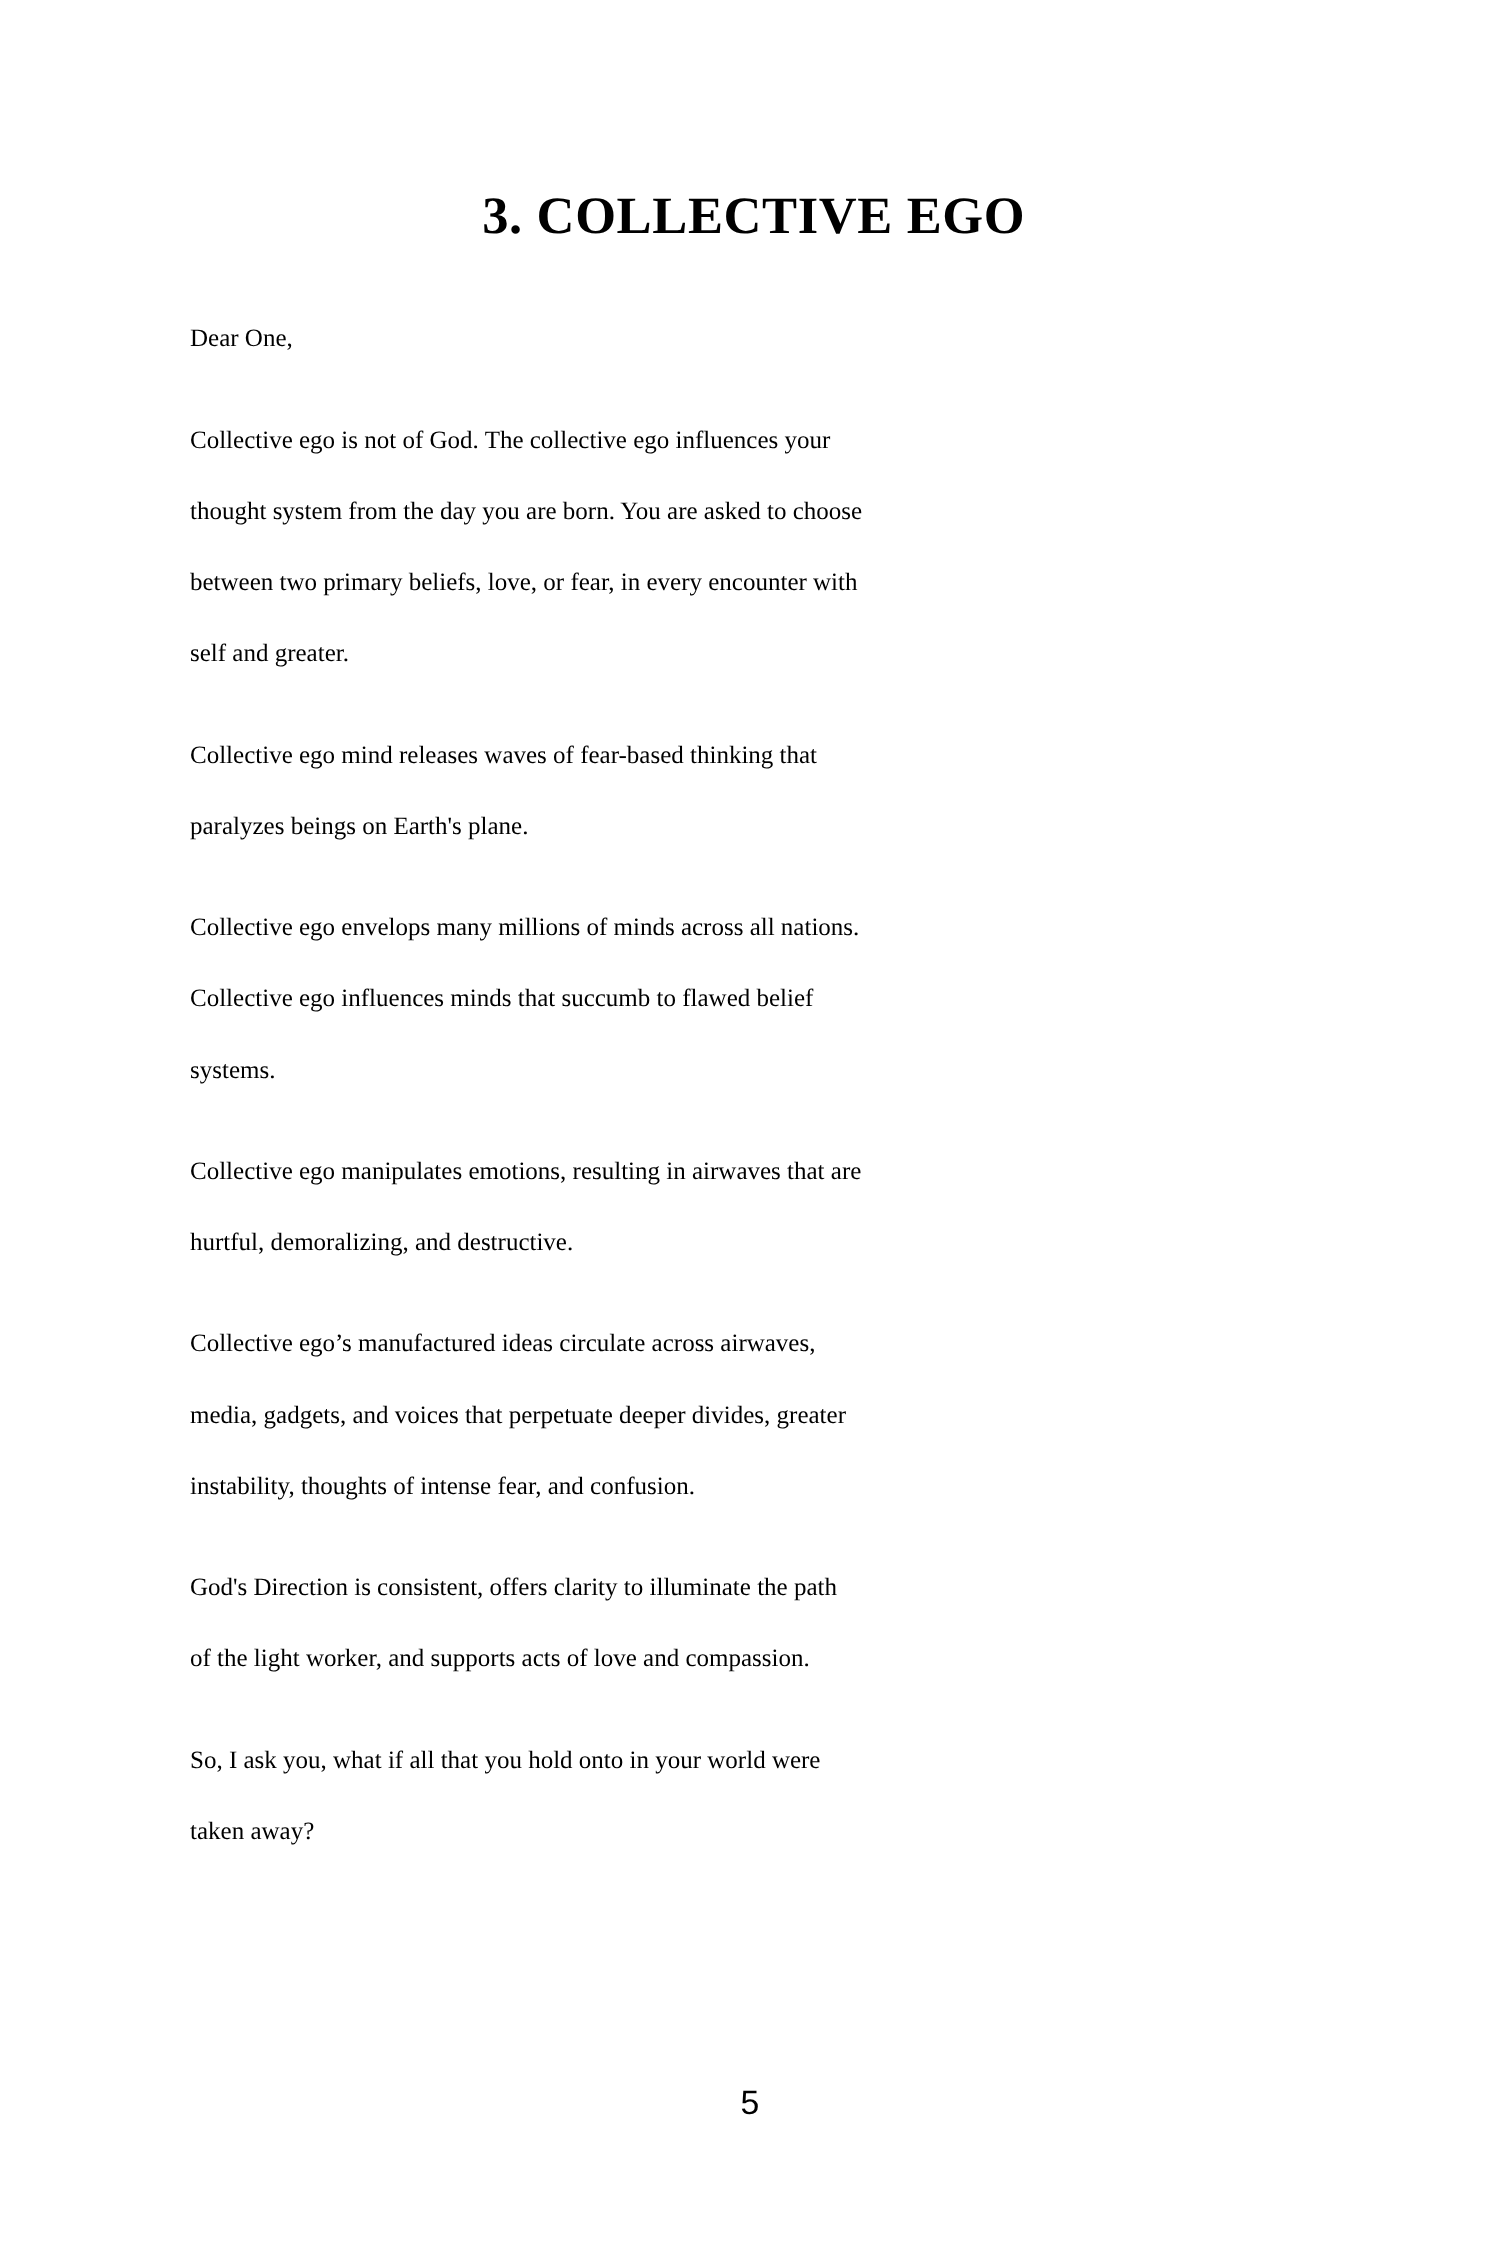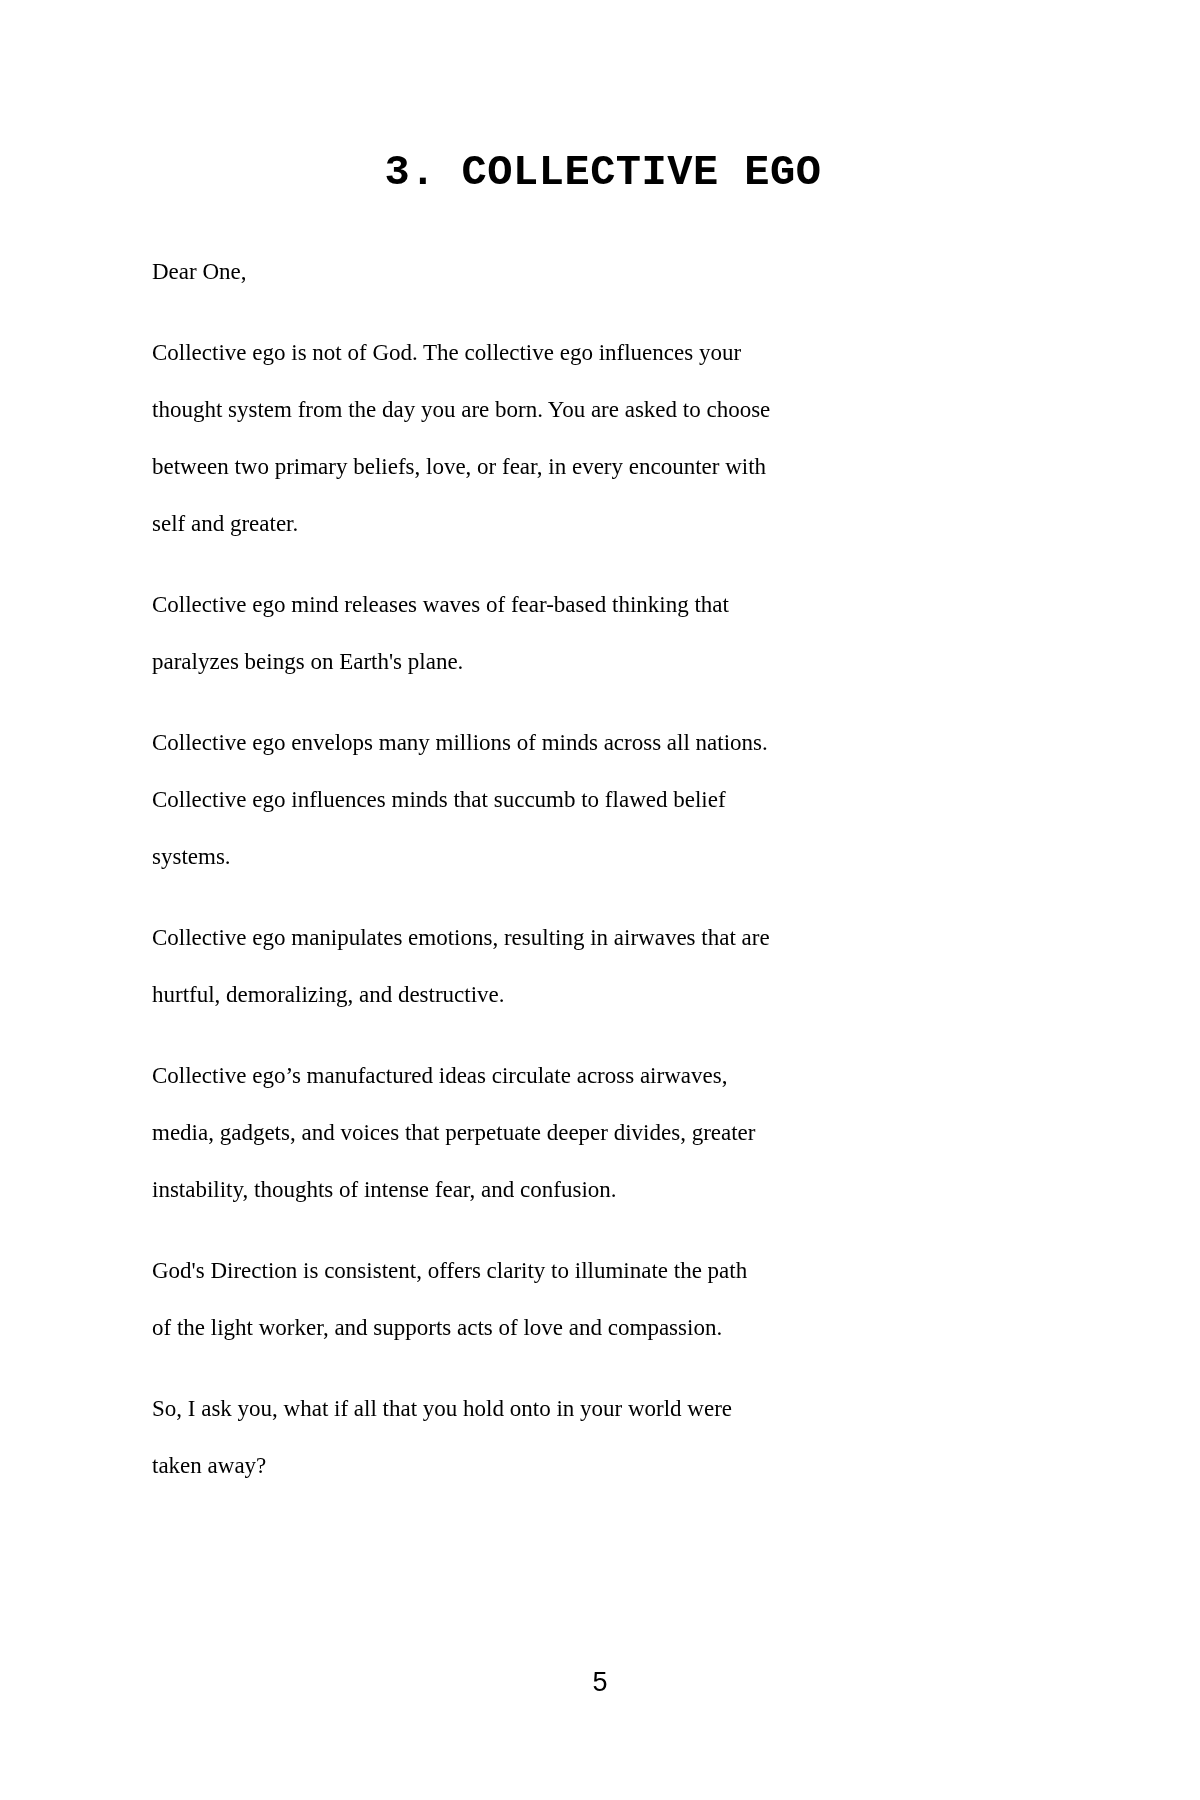--- a/index.html
+++ b/index.html
@@ -17,25 +17,24 @@
     overflow: hidden;
   }
   .chapter-title {
     margin: 145px 146px 41px 152px;
     text-align: center;
     font-size: 42px;
     font-weight: 700;
     line-height: 57px;
     letter-spacing: 0.5px;
     white-space: nowrap;
-    font-family: Liberation Mono, monospace;
   }
   .salutation, .para {
     margin: 0 0 24px 152px;
-    font-size: 23px;
+    font-size: 20px;
     line-height: 57px;
   }
   .line {
     white-space: nowrap;
     height: 57px;
   }
   .page-number {
     position: absolute;
     top: 1662px;
     left: 0;

